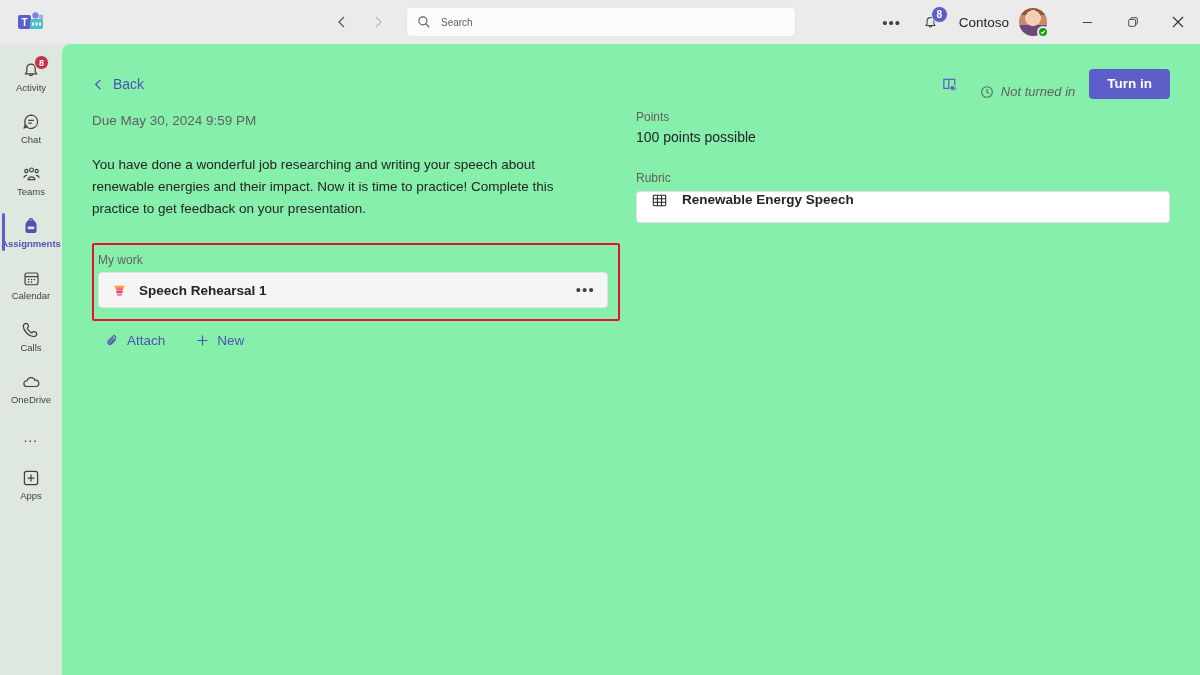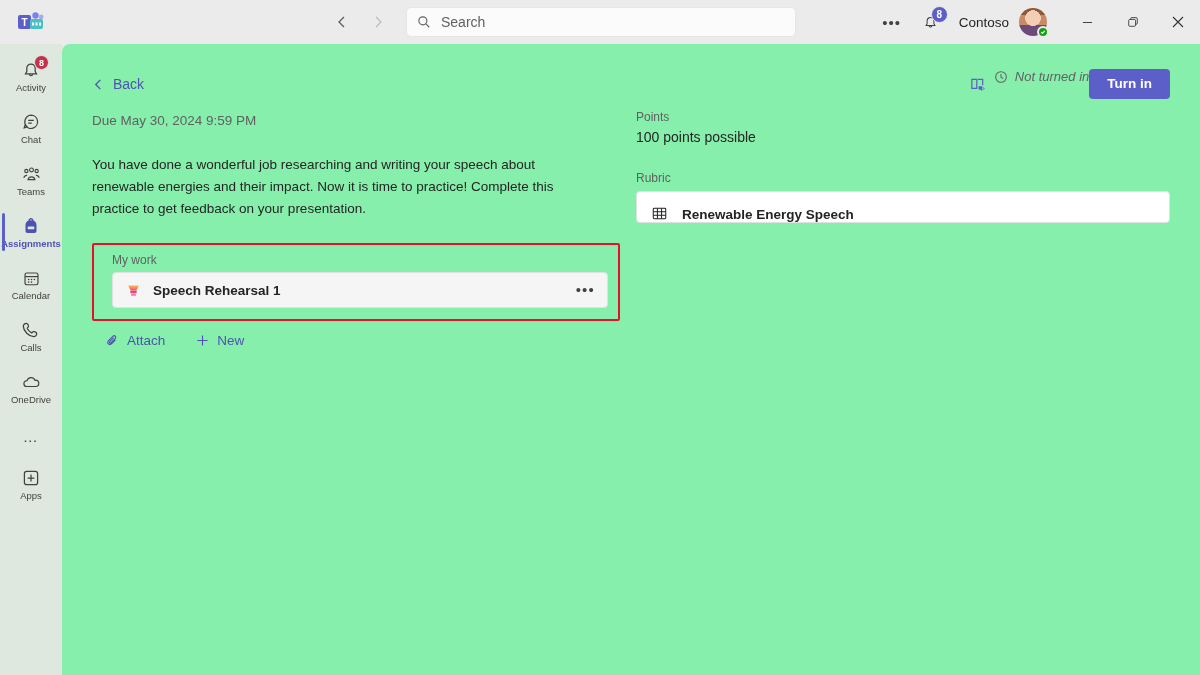--- a/index.html
+++ b/index.html
@@ -47,21 +47,21 @@
     margin-left: 14px;
     width: 390px; height: 30px;
     background: #fbfbfb;
     border: 1px solid #e6e6e6;
     border-radius: 5px;
     display: flex; align-items: center;
     padding: 0 10px;
     gap: 10px;
   }
   .search-ph {
-    font-size: 14px; color: #616161;
+    font-size: 10px; color: #616161;
     font-family: "Liberation Sans", sans-serif;
   }
   .tb-right {
     margin-left: auto;
     display: flex; align-items: center;
     height: 44px;
   }
   .tb-ellipsis {
     width: 34px; height: 32px;
     display: flex; align-items: center; justify-content: center;
@@ -200,21 +200,22 @@
     padding: 22px 30px 0 30px;
     height: 58px;
   }
   .backlink {
     display: flex; align-items: center; gap: 8px;
     color: #4f52b2;
     font-size: 14px;
   }
   .head-actions {
     margin-left: auto;
-    display: flex; align-items: flex-start;
+    display: flex; align-items: flex-end;
+    gap: 14px;
   }
   .reader-btn {
     width: 30px; height: 30px;
     display: flex; align-items: center; justify-content: center;
     color: #5b5fc7;
   }
   .status {
     display: flex; align-items: center; gap: 7px;
     color: #616161;
     font-size: 13px;
@@ -268,21 +269,21 @@
   .points-value {
     font-size: 14px;
     color: #242424;
   }
 
   
   .mywork-highlight {
     margin-top: 23px;
     border: 2px solid #e8112d;
     border-radius: 2px;
-    padding: 8px 10px 11px 18px;
+    padding: 8px 10px 11px 4px;
     width: 528px;
   }
   .workcard {
     margin-top: 5px;
     height: 36px;
     background: #f5f5f5;
     border: 1px solid #e1e1e1;
     border-radius: 4px;
     display: flex; align-items: center;
     padding: 0 12px 0 11px;
@@ -315,21 +316,21 @@
     color: #4f52b2;
     font-size: 13.5px;
   }
 
   .rubric-card {
     margin-top: 6px;
     height: 32px;
     background: #fff;
     border: 1px solid #e1e1e1;
     border-radius: 4px;
-    display: flex; align-items: flex-end;
+    display: flex; align-items: flex-start;
     padding: 0 14px;
     gap: 14px;
   }
   .rubric-name {
     font-size: 13.5px;
     color: #242424;
     font-weight: 600;
   }
   svg { display: block; }
 </style>

